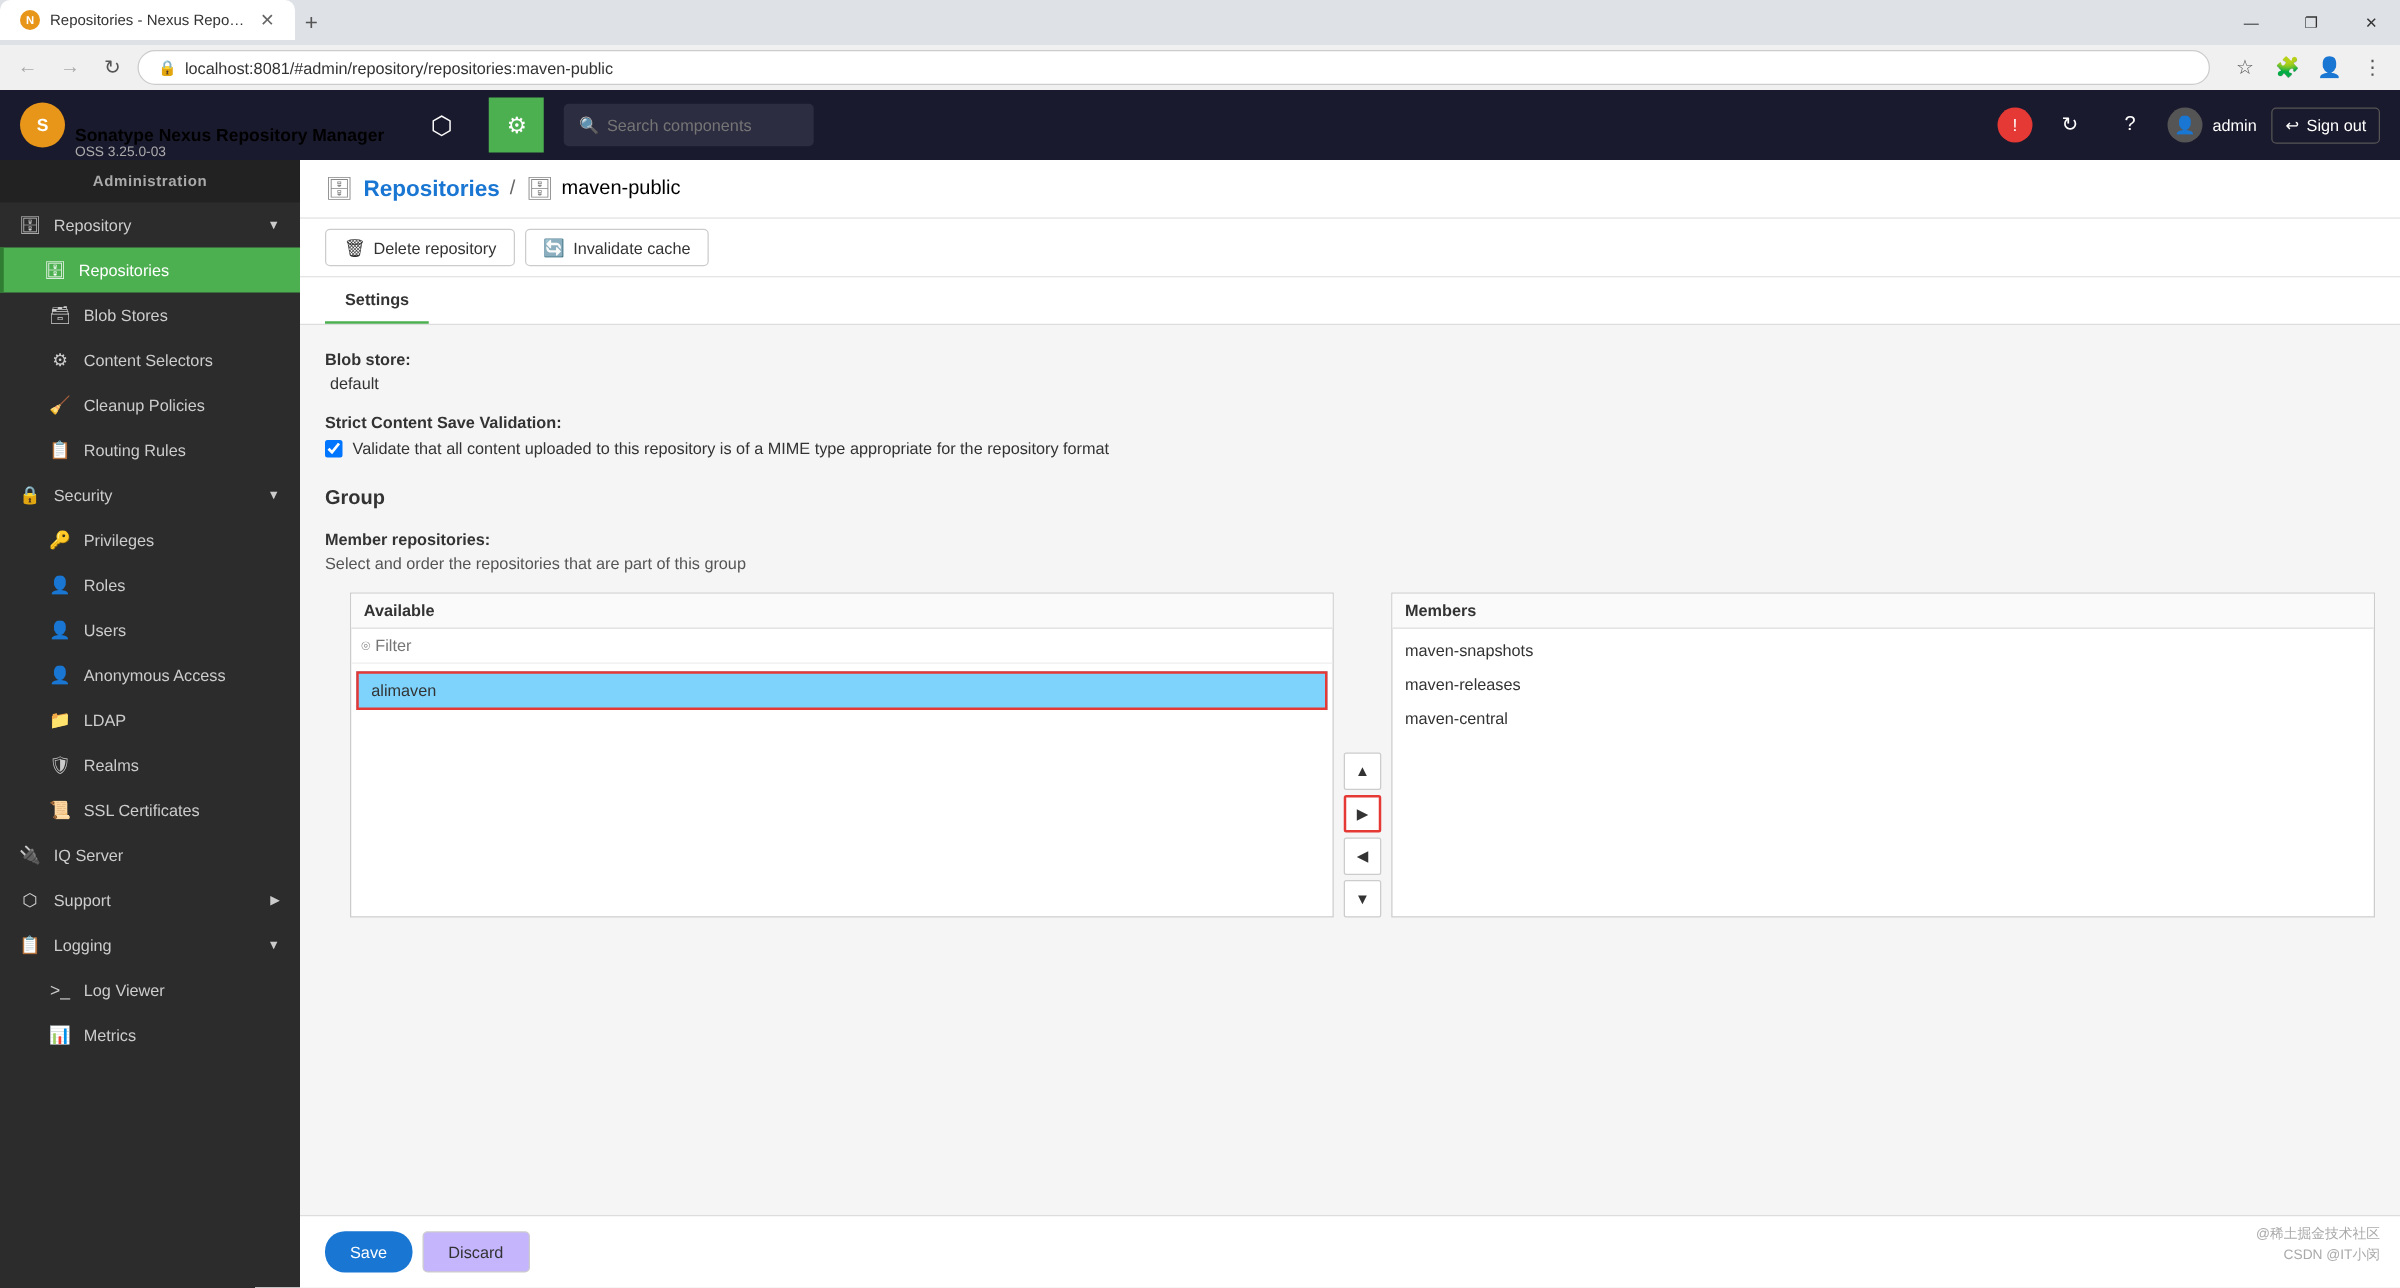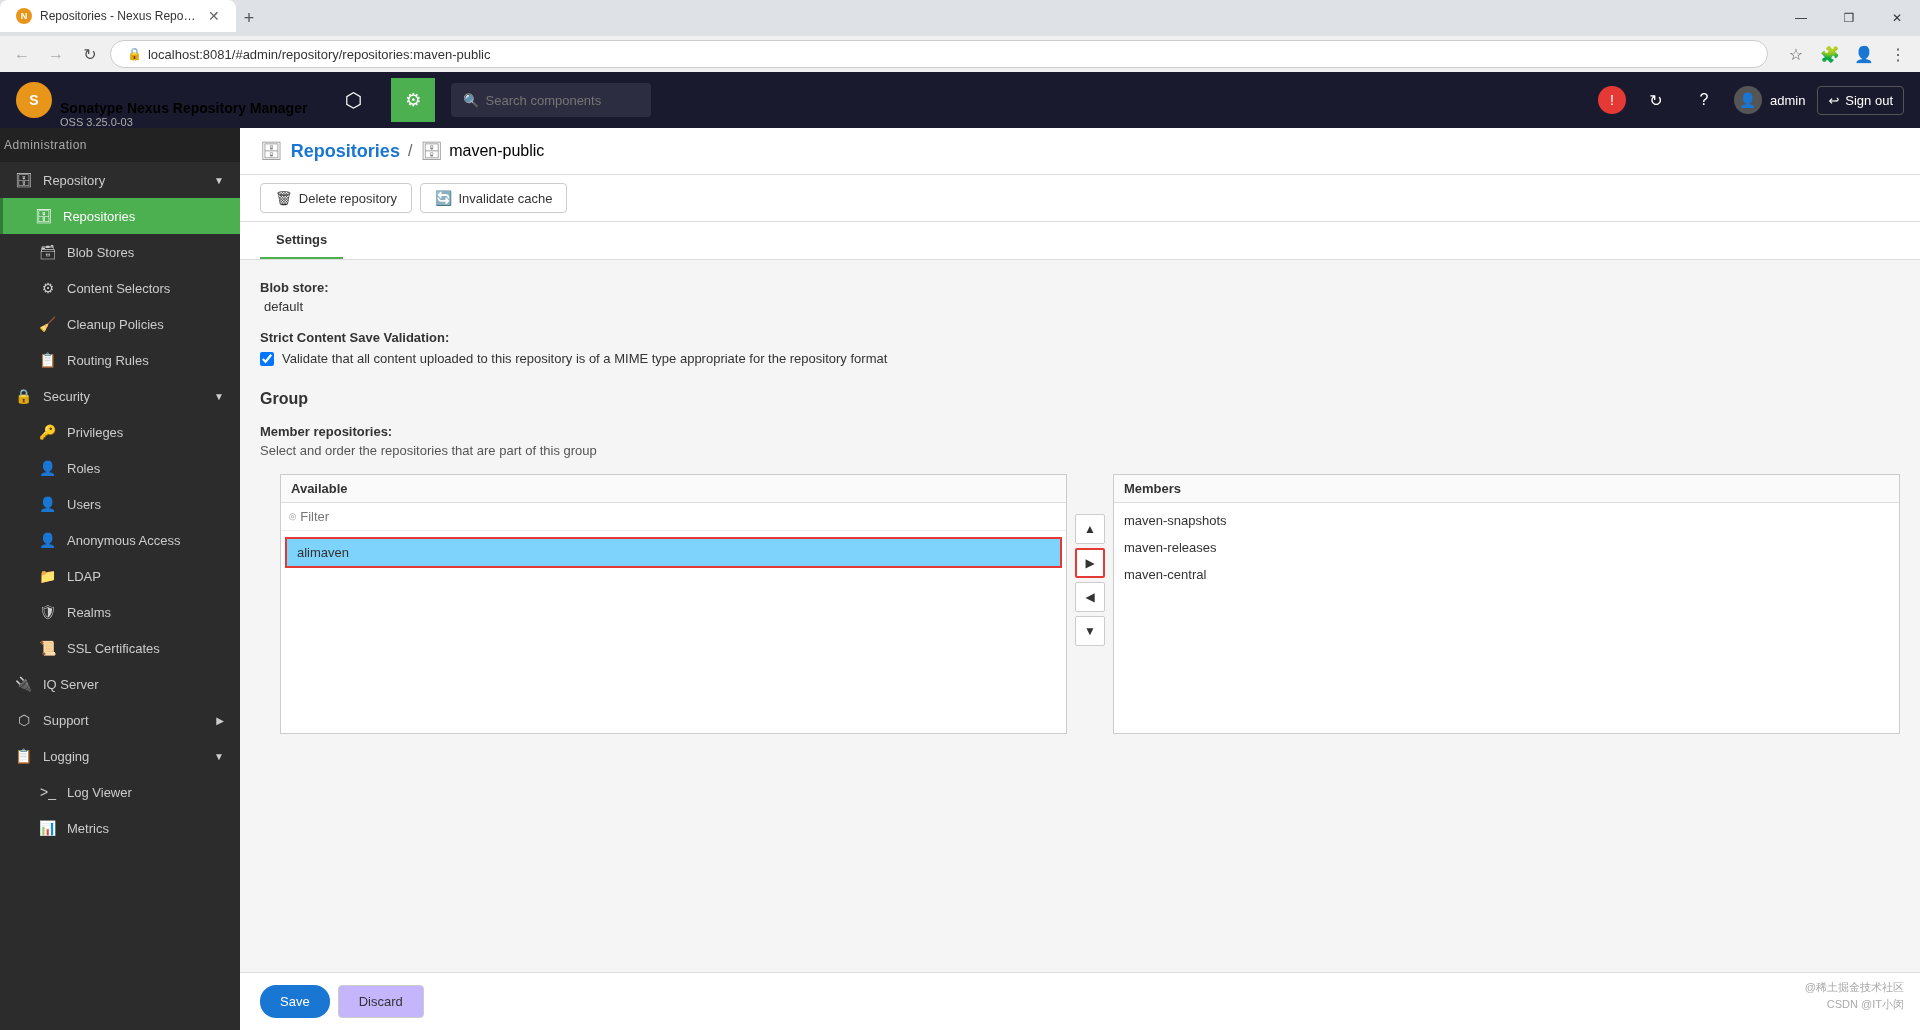--- a/index.html
+++ b/index.html
@@ -139,23 +139,24 @@
       width: 240px;
       background: #2c2c2c;
       color: #ccc;
       overflow-y: auto;
       flex-shrink: 0;
     }
     .sidebar-section-header {
       padding: 10px 4px;
       font-size: 12px;
       color: #aaa;
-      font-weight: normal;
+      font-weight: bold;
       letter-spacing: 0.5px;
       background: #222;
+      text-align: center;
     }
     .sidebar-item {
       display: flex; align-items: center; gap: 10px;
       padding: 10px 16px;
       cursor: pointer; color: #ccc; font-size: 13px;
       border-left: 3px solid transparent;
     }
     .sidebar-item.active { background: #4caf50; color: white; border-left-color: #2e7d32; }
     .sidebar-item.section-parent { padding-left: 12px; }
     .sidebar-item .item-icon { width: 18px; text-align: center; font-size: 14px; }
@@ -222,21 +223,21 @@
     .checkbox-row { display: flex; align-items: center; gap: 8px; margin-top: 6px; }
     .checkbox-input { width: 14px; height: 14px; }
 
     .group-section { margin-top: 16px; }
     .group-title { font-size: 16px; font-weight: bold; color: #333; margin-bottom: 16px; }
     .member-desc { font-size: 13px; color: #555; margin-bottom: 4px; }
 
     .transfer-layout {
       display: flex;
       gap: 8px;
-      align-items: flex-start;
+      align-items: flex-end;
       padding-left: 20px;
     }
     .transfer-panel {
       flex: 1;
       border: 1px solid #ccc;
       background: white;
       min-height: 260px;
     }
     .transfer-panel-header {
       padding: 6px 10px;

